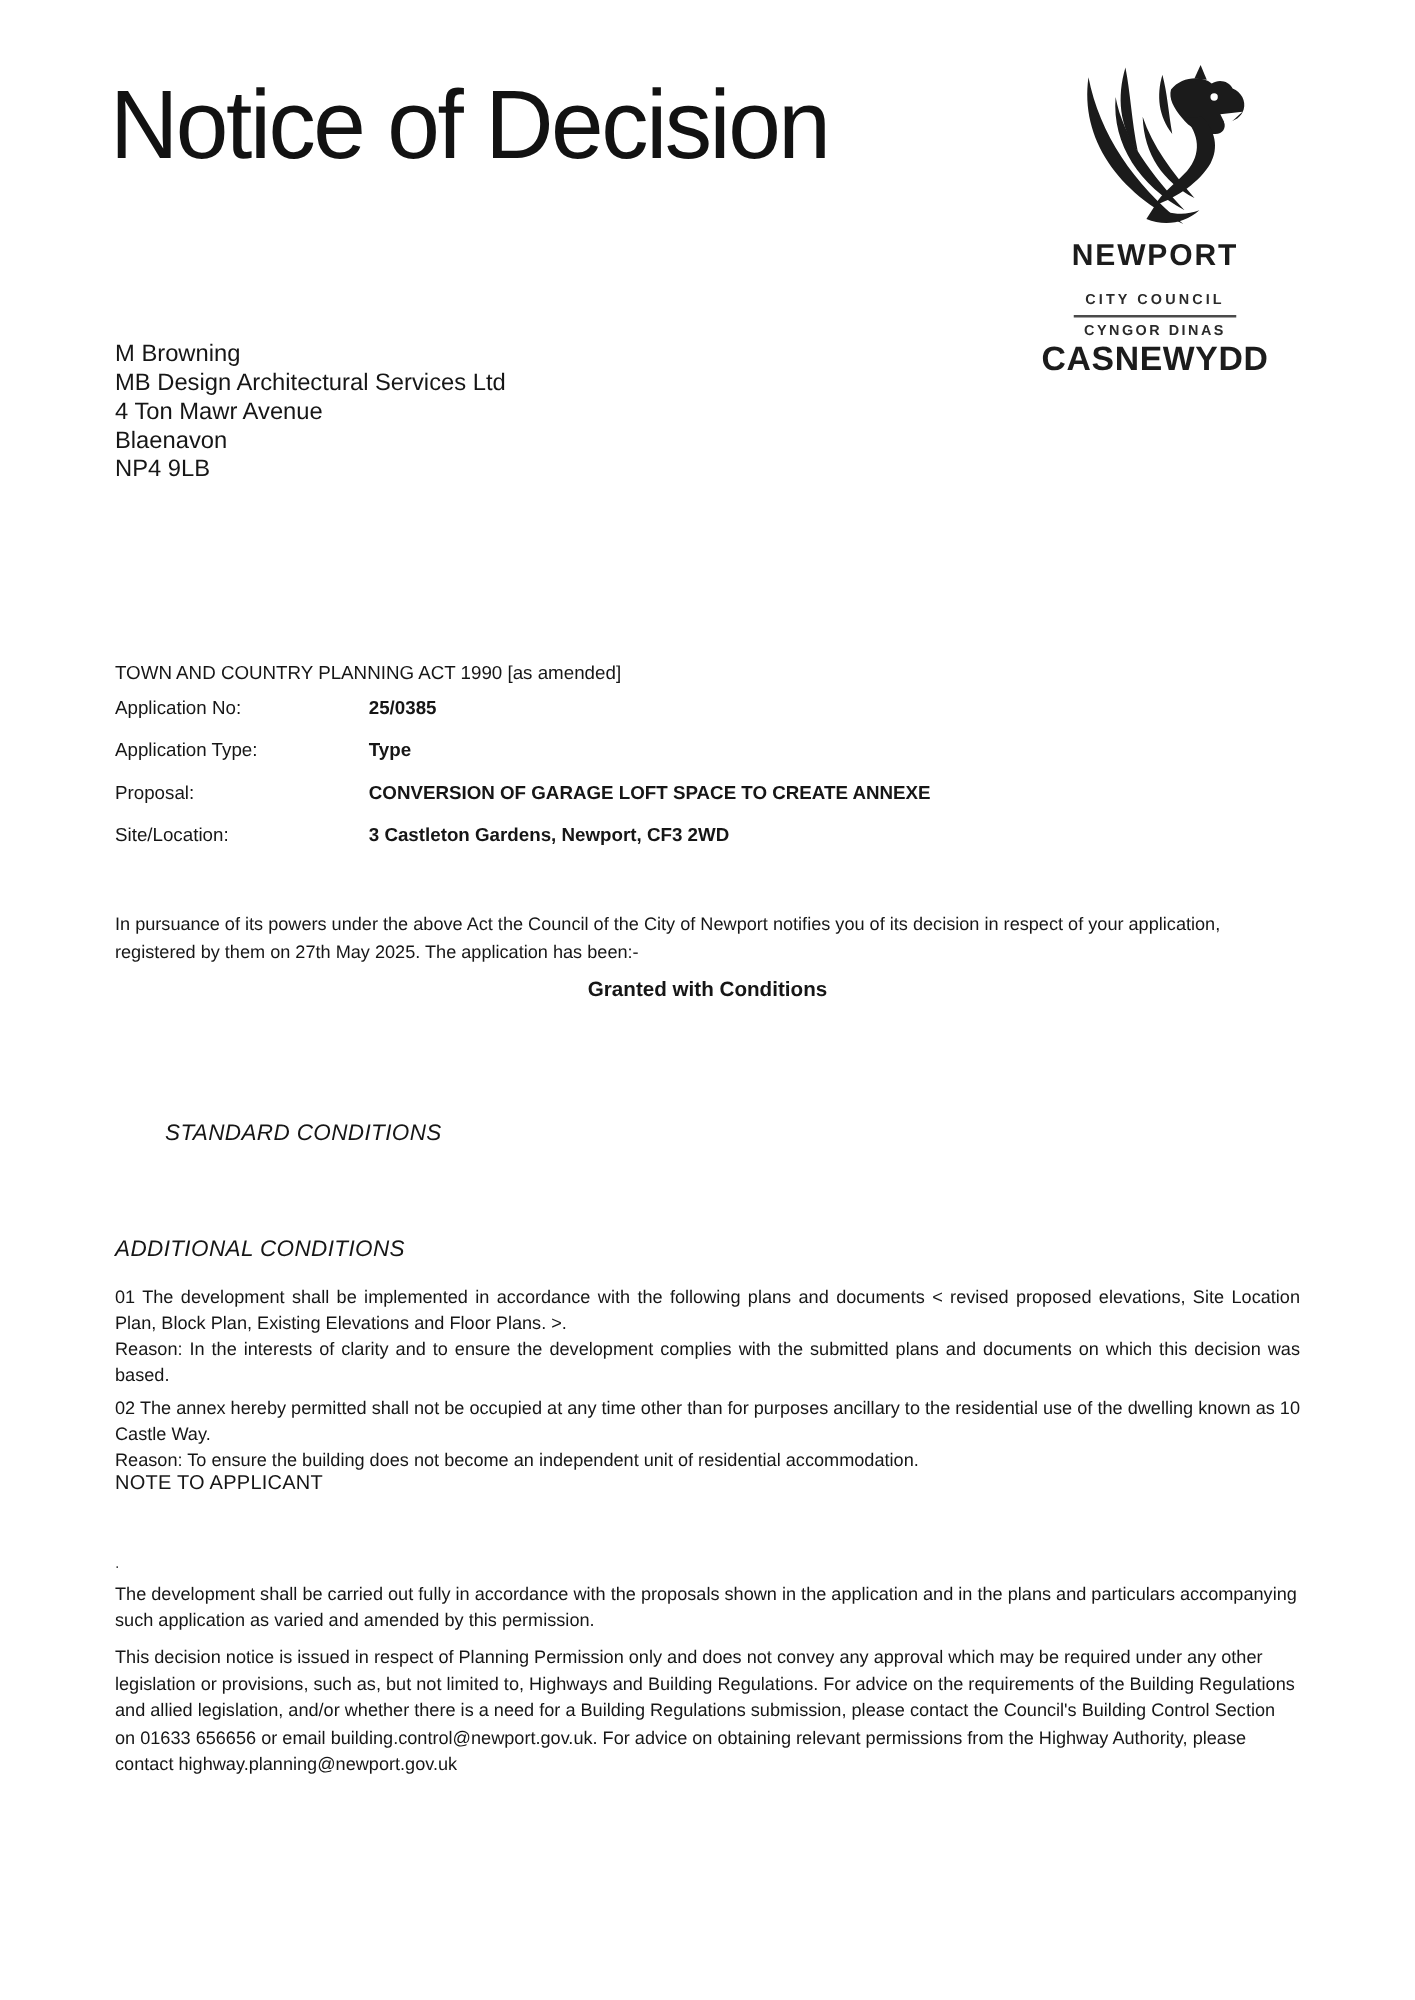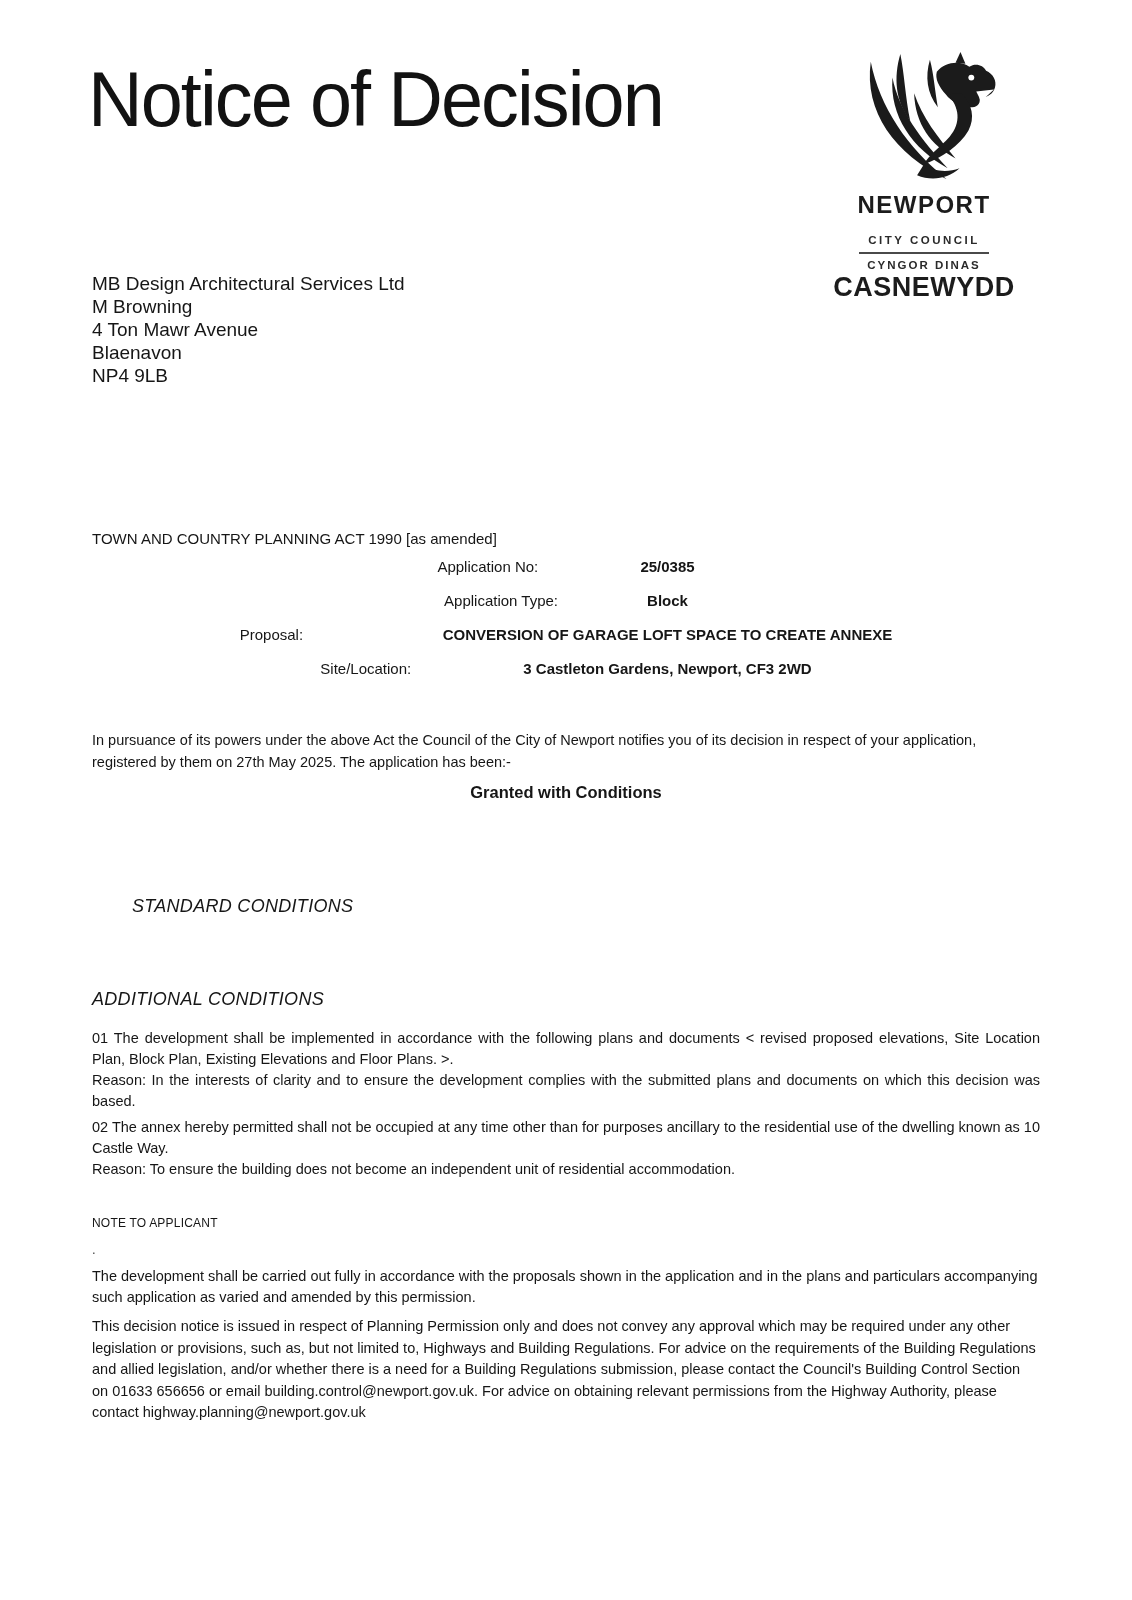--- a/index.html
+++ b/index.html
@@ -29,37 +29,37 @@
   .logo-citycouncil { font-size: 11.5px; font-weight: 700; letter-spacing: 2.5px; line-height: 1.2; color: #2a2a2a; margin-top: 17px; }
   .logo-rule { width: 130px; border: 0; border-top: 2px solid #4a4a4a; margin: 4px auto 5px auto; }
   .logo-cyngor { font-size: 11.5px; font-weight: 700; letter-spacing: 2px; line-height: 1.2; color: #2a2a2a; }
   .logo-casnewydd { font-size: 27px; font-weight: 700; letter-spacing: 0.5px; line-height: 1.1; }
 
   #recipient { top: 272px; font-size: 19px; line-height: 23px; }
 
   #act-heading { top: 530px; font-size: 15px; font-weight: 400; }
 
   #details { top: 556px; font-size: 15px; line-height: 21px; }
-  .detail-row { display: flex; margin-bottom: 13px; justify-content: center; }
+  .detail-row { display: flex; margin-bottom: 13px; }
   .detail-label { width: 203px; flex: 0 0 203px; font-weight: 400; }
   .detail-value { font-weight: 700; }
 
   .para { font-size: 14.5px; line-height: 22px; }
   #intro { top: 729px; }
   #outcome { top: 783px; text-align: center; font-size: 16.5px; font-weight: 700; }
 
   .cond-heading { font-size: 18px; font-style: italic; font-weight: 400; letter-spacing: 0.3px; }
   #std-heading { top: 896px; margin-left: 40px; }
   #std-para { top: 934px; line-height: 21px; }
   #add-heading { top: 989px; }
   #cond-01 { top: 1028px; line-height: 21px; text-align: justify; }
   #cond-02 { top: 1117px; line-height: 21px; text-align: justify; }
   .cond-reason { text-align: justify; }
 
-  #note-heading { top: 1216px; font-size: 12px; letter-spacing: 0.2px; }
+  #note-heading { top: 1178px; font-size: 16px; letter-spacing: 0.2px; }
   #note-dot { top: 1242px; font-size: 13px; color: #444; }
   #note-para-1 { top: 1266px; line-height: 21px; }
   #note-para-2 { top: 1316px; line-height: 21.5px; }
 
   .bold { font-weight: 700; }
 </style>
 </head>
 <body>
 
 <div class="page">
@@ -81,37 +81,37 @@
       <path d="M80,116 C89,123 103,125 116,120 C104,131 87,133 73,127 Z"></path>
     </svg>
     <div class="logo-newport">NEWPORT</div>
     <div class="logo-citycouncil">CITY COUNCIL</div>
     <hr class="logo-rule">
     <div class="logo-cyngor">CYNGOR DINAS</div>
     <div class="logo-casnewydd">CASNEWYDD</div>
   </div>
 
   <div id="recipient" class="abs">
+    <div>M Browning</div>
     <div>MB Design Architectural Services Ltd</div>
-    <div>M Browning</div>
     <div>4 Ton Mawr Avenue</div>
     <div>Blaenavon</div>
     <div>NP4 9LB</div>
   </div>
 
   <div id="act-heading" class="abs">TOWN AND COUNTRY PLANNING ACT 1990 [as amended]</div>
 
   <div id="details" class="abs">
     <div class="detail-row">
       <div class="detail-label">Application No:</div>
       <div class="detail-value">25/0385</div>
     </div>
     <div class="detail-row">
       <div class="detail-label">Application Type:</div>
-      <div class="detail-value">Block</div>
+      <div class="detail-value">Type</div>
     </div>
     <div class="detail-row">
       <div class="detail-label">Proposal:</div>
       <div class="detail-value">CONVERSION OF GARAGE LOFT SPACE TO CREATE ANNEXE</div>
     </div>
     <div class="detail-row">
       <div class="detail-label">Site/Location:</div>
       <div class="detail-value">3 Castleton Gardens, Newport, CF3 2WD</div>
     </div>
   </div>

